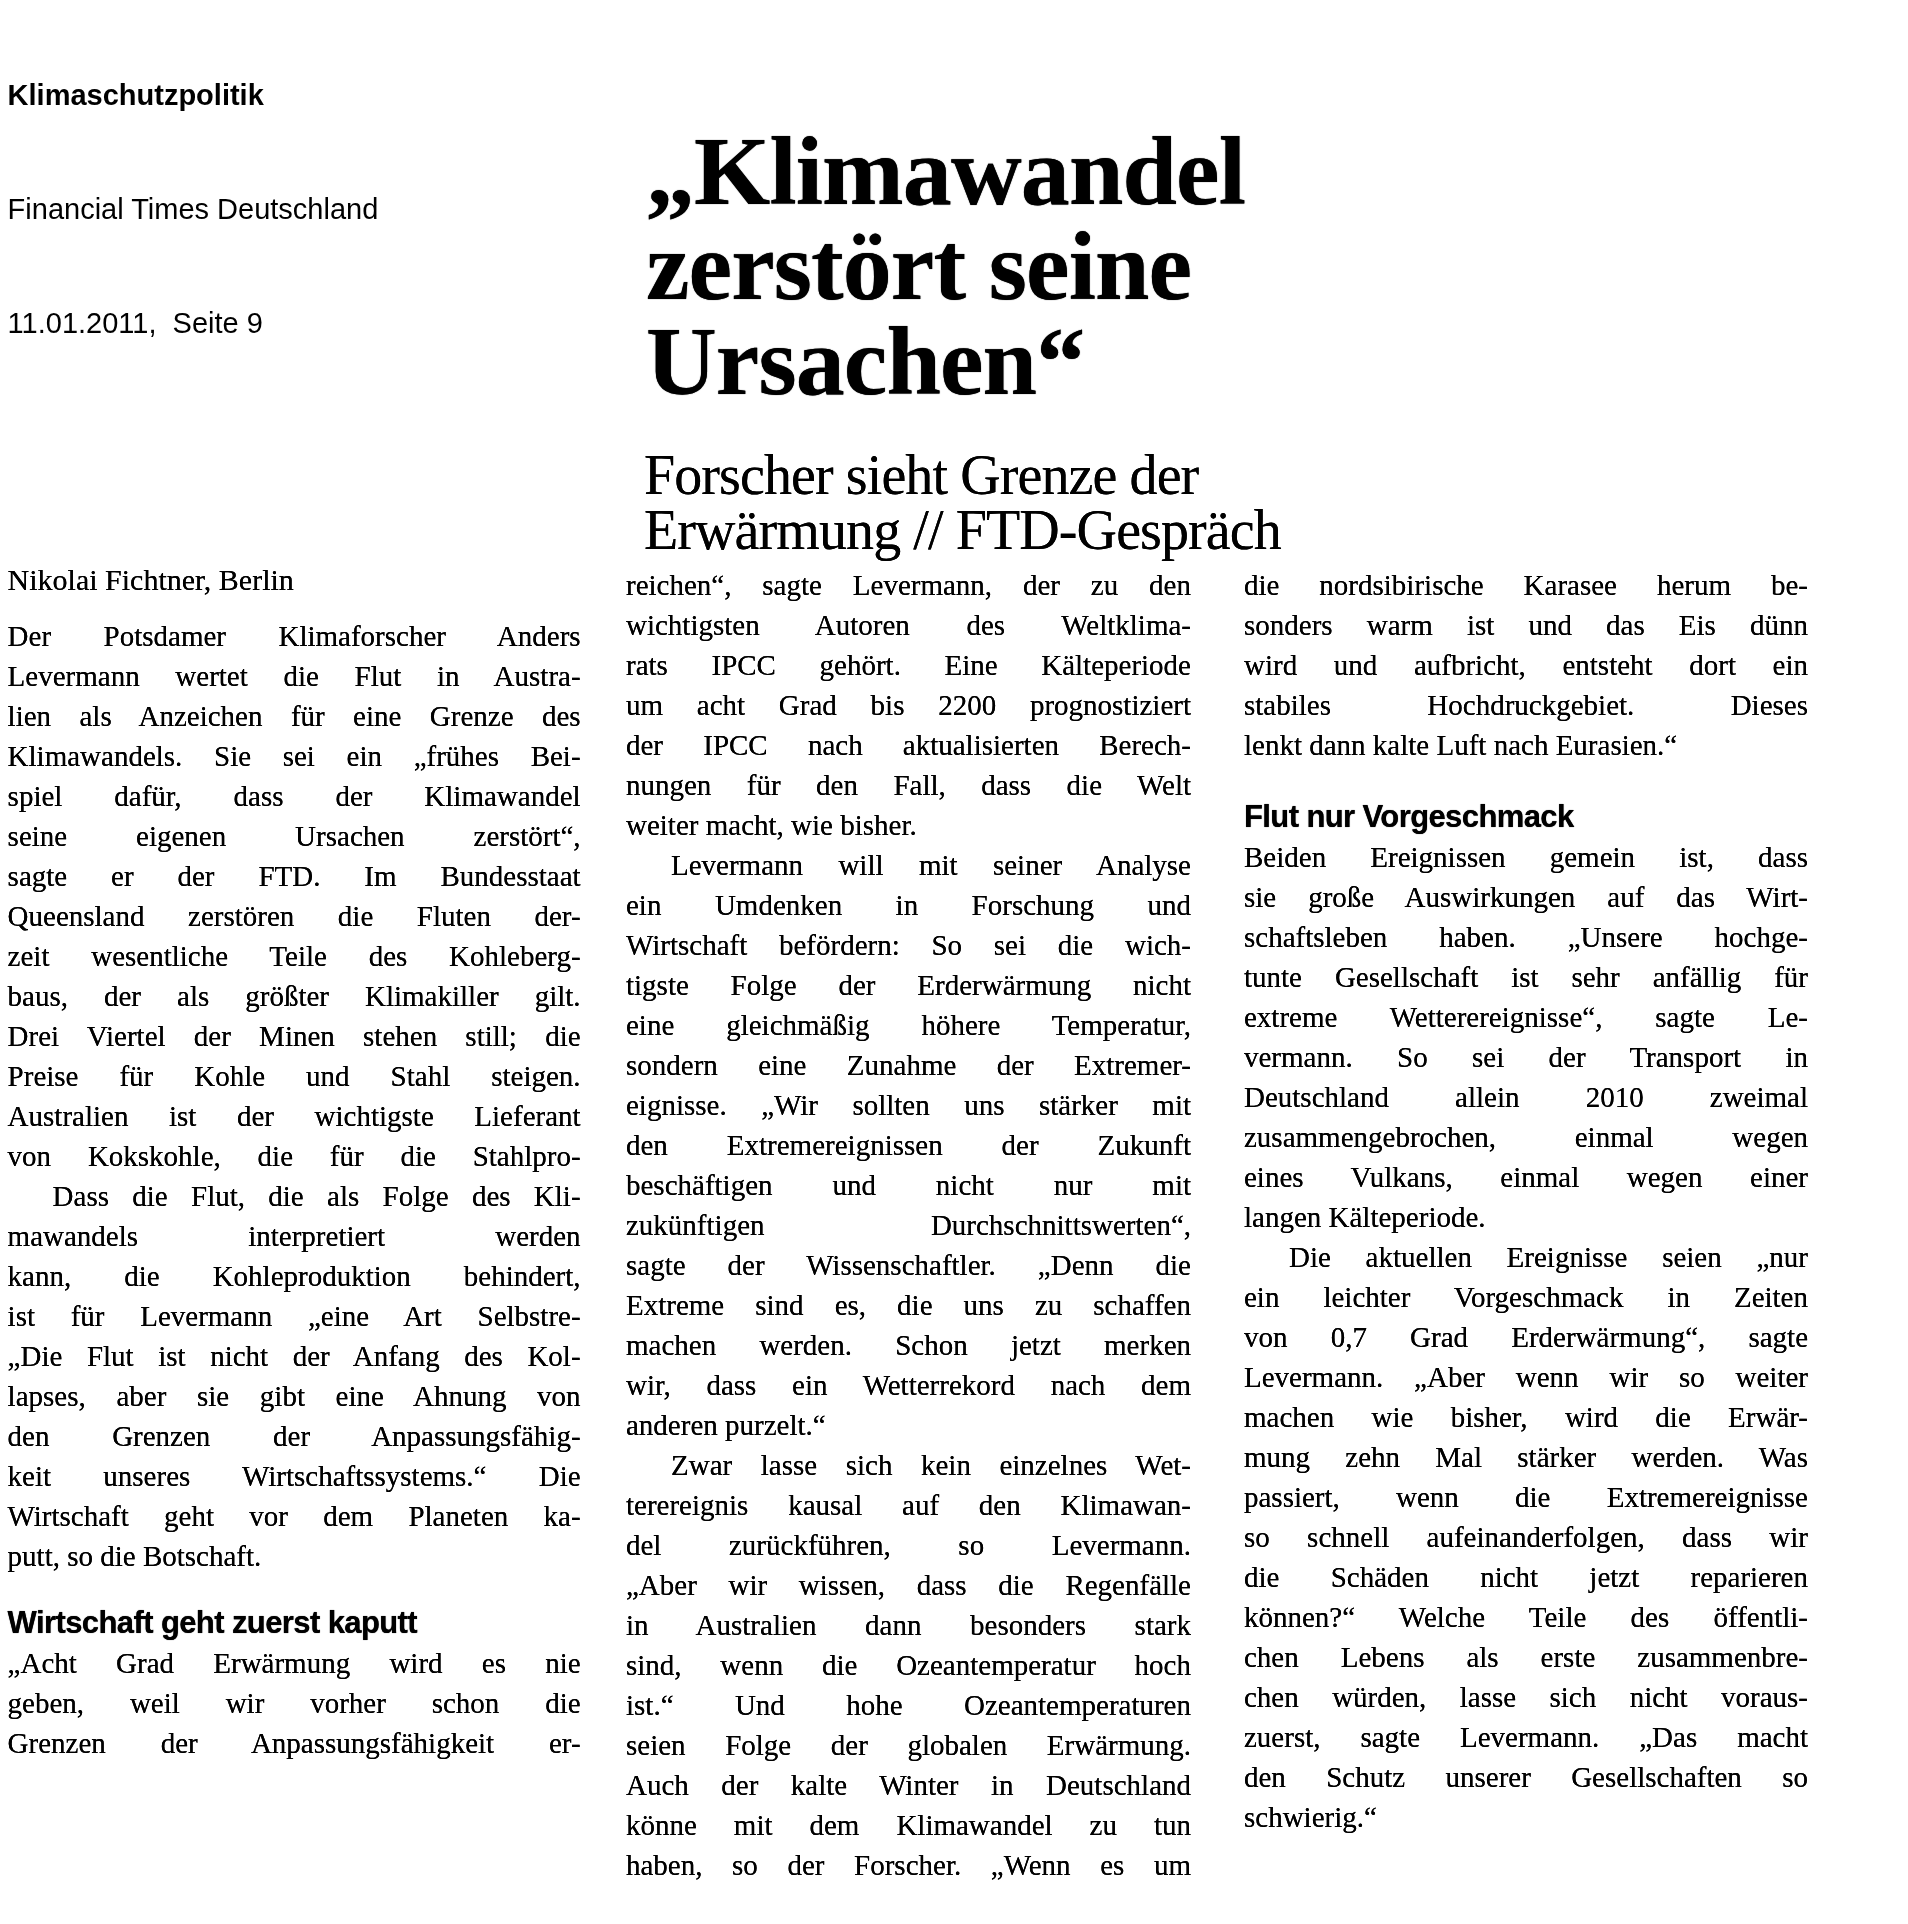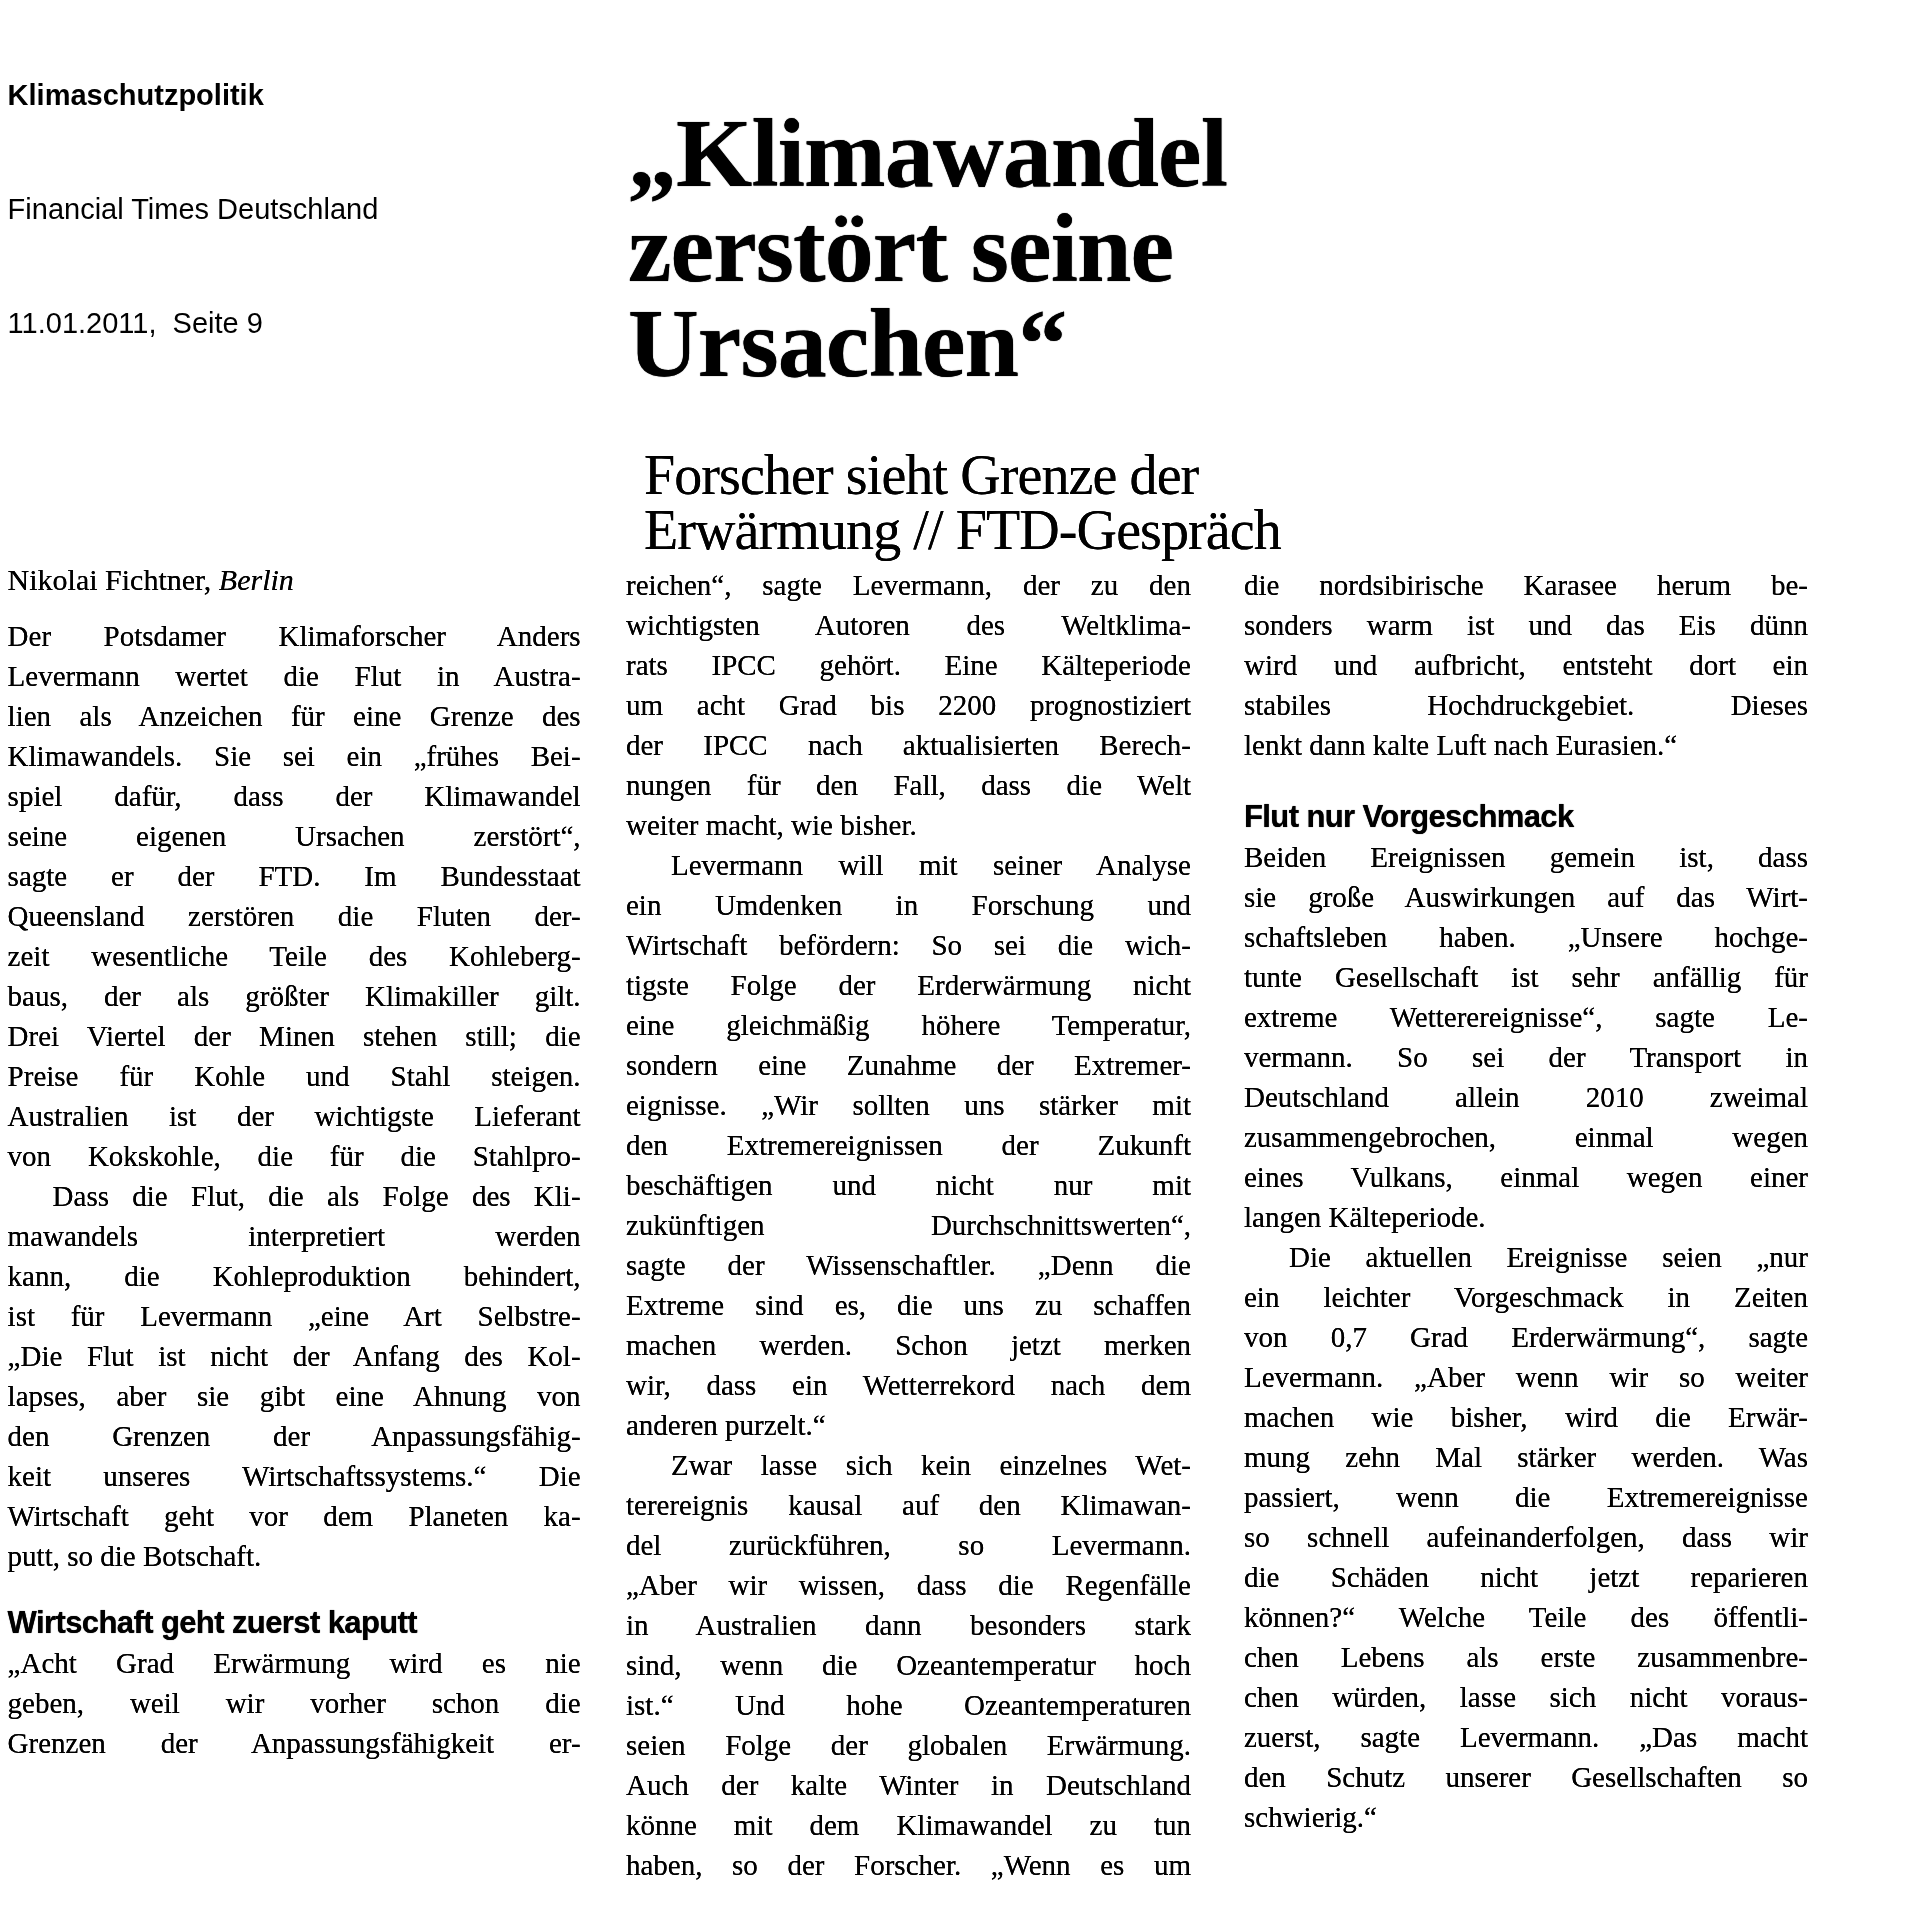--- a/index.html
+++ b/index.html
@@ -20,21 +20,21 @@
     font-size:29px;
     line-height:38px;
     white-space:pre;
   }
   .clip-header .topic{font-weight:700;}
 
   
   .headline{
     position:absolute;
     left:628px; top:106px;
-    margin:0;
+    margin:18px;
     font-family:"Liberation Serif",serif;
     font-weight:700;
     font-size:98px;
     line-height:95px;
     letter-spacing:-0.9px;
   }
   .headline .hl{white-space:nowrap; text-shadow:0 0 0.9px #000;}
 
   
   .subheadline{
@@ -61,21 +61,21 @@
   #col2{left:626px; width:565px;}
   #col3{left:1244px; width:564px;}
 
   .byline{
     height:40px;
     line-height:40px;
     margin-bottom:16px;
     font-size:30px;
     white-space:nowrap;
   }
-  .byline .loc{font-style:italic;}
+  .byline .loc{}
 
   .line{
     height:40px;
     line-height:40px;
     text-align:justify;
     text-align-last:justify;
   }
   .line.e{text-align-last:left;}
   .line.ji{text-indent:45px;}
   .line.sub, .line.sub-gap{

